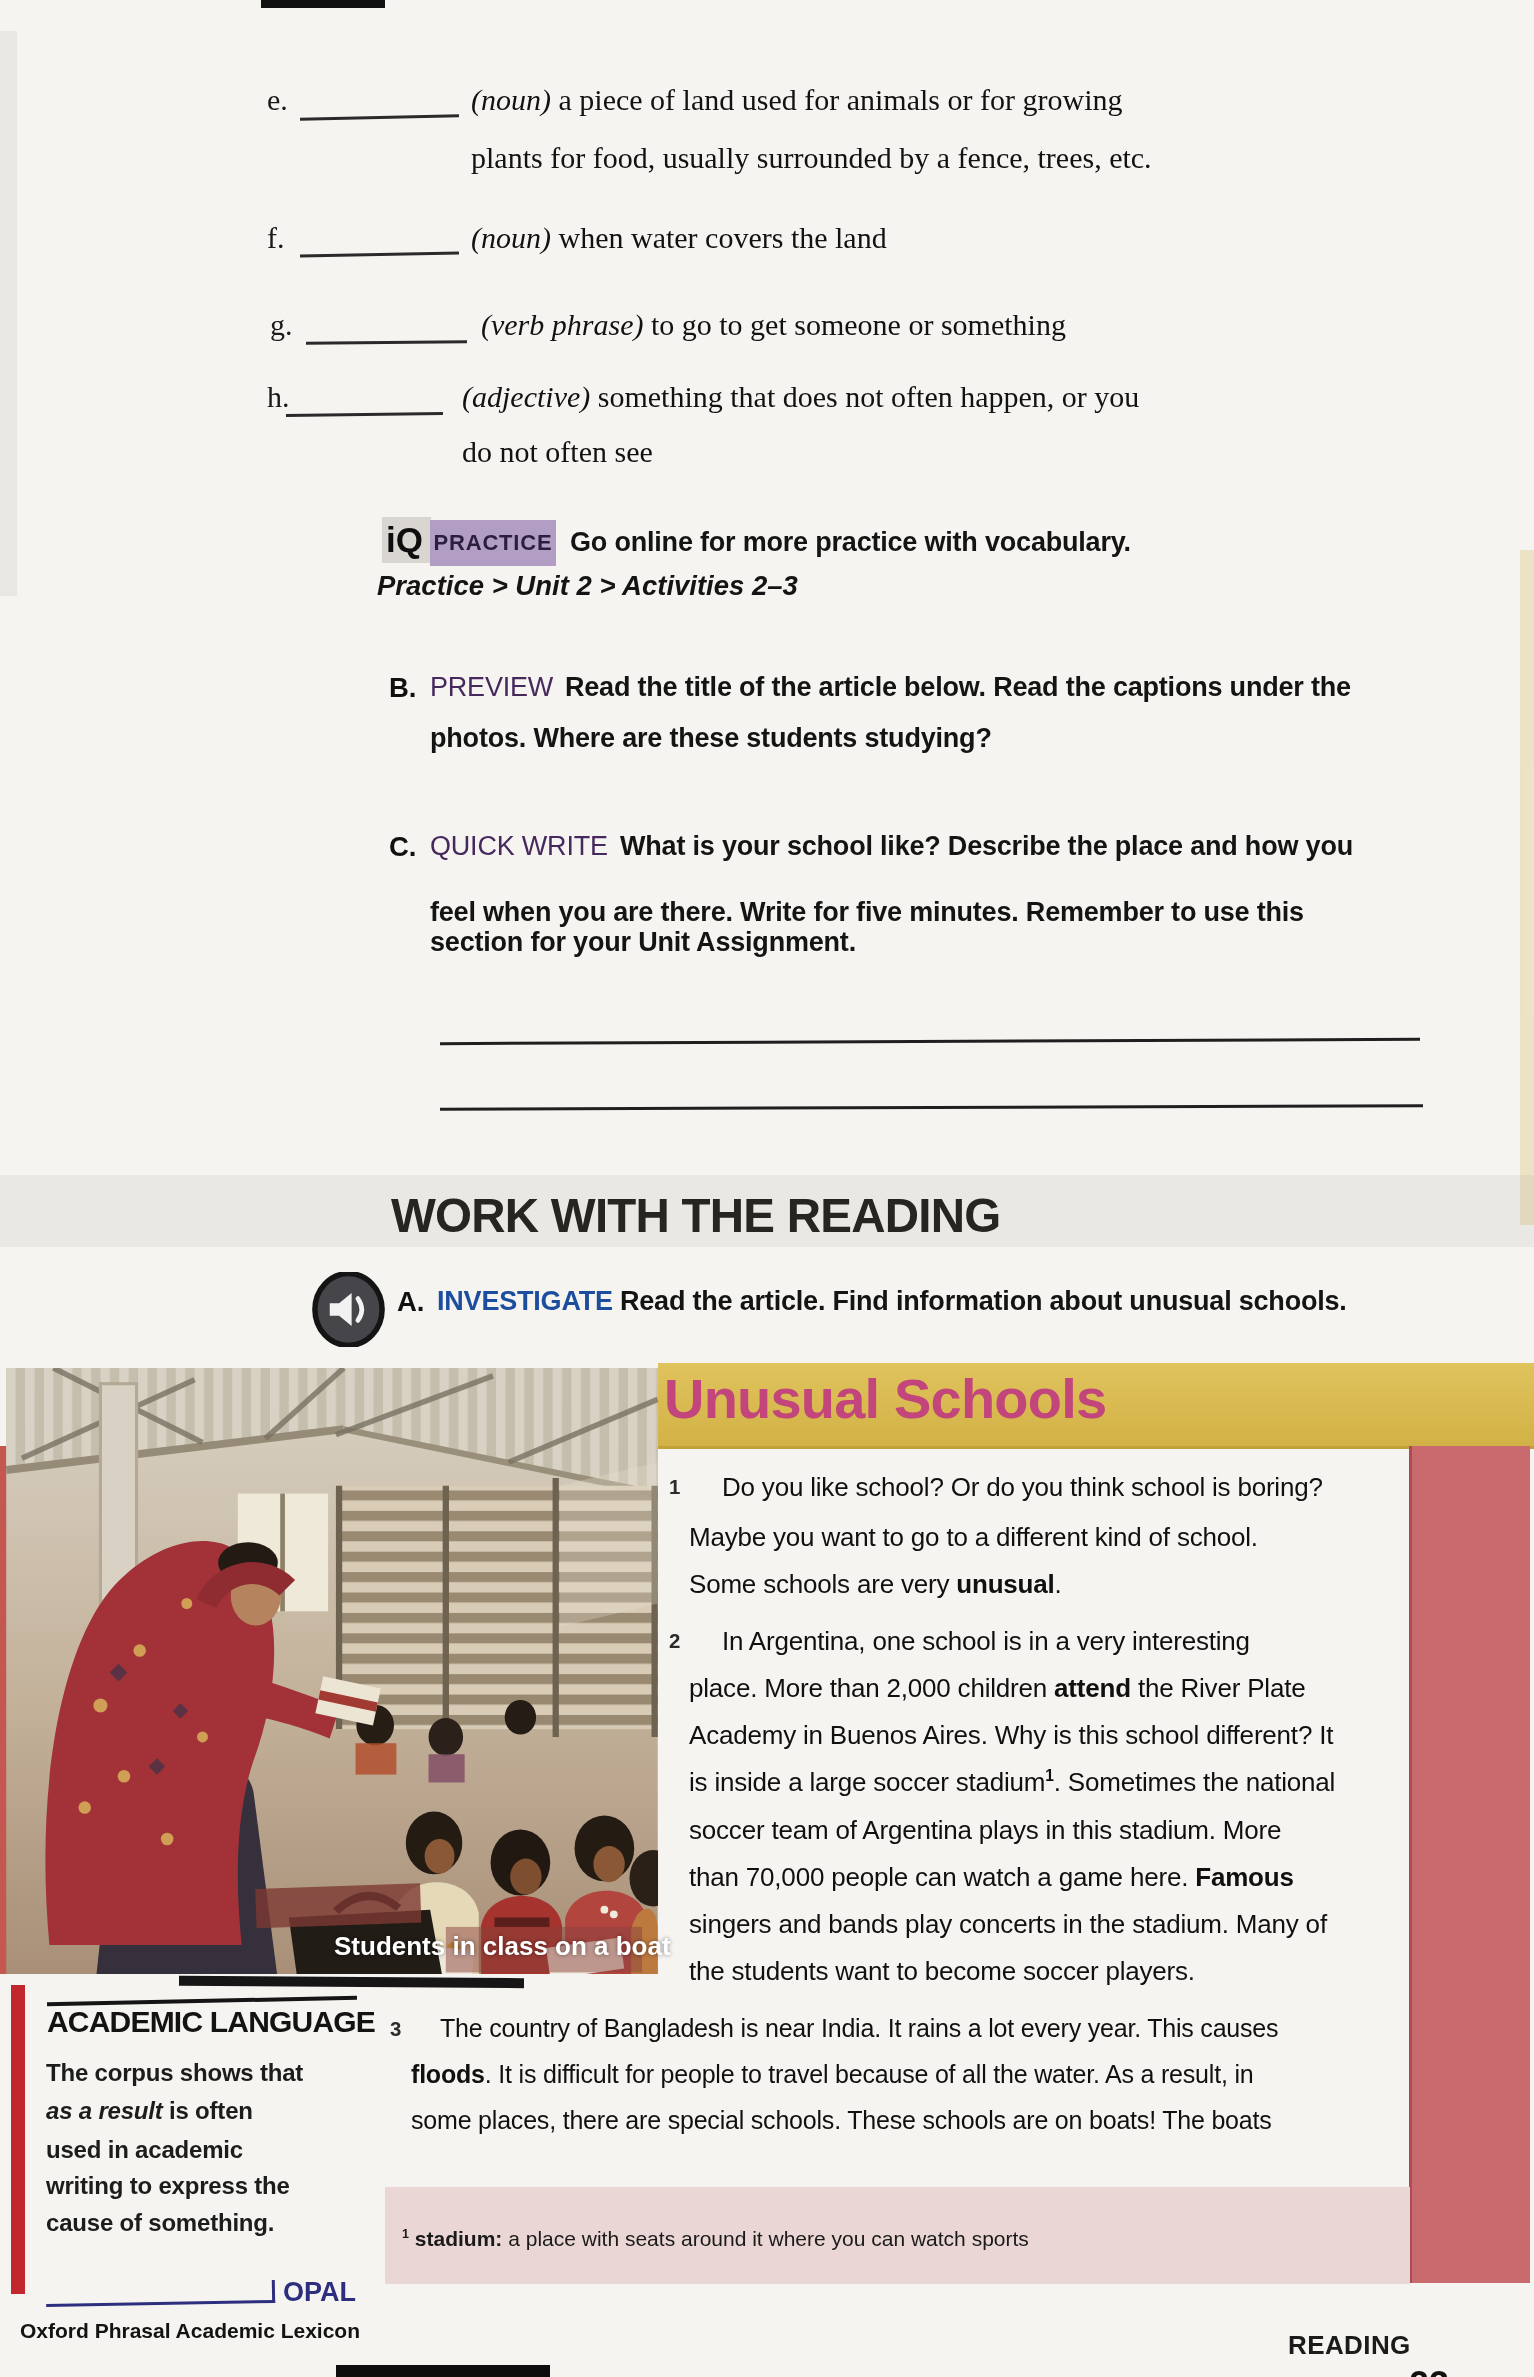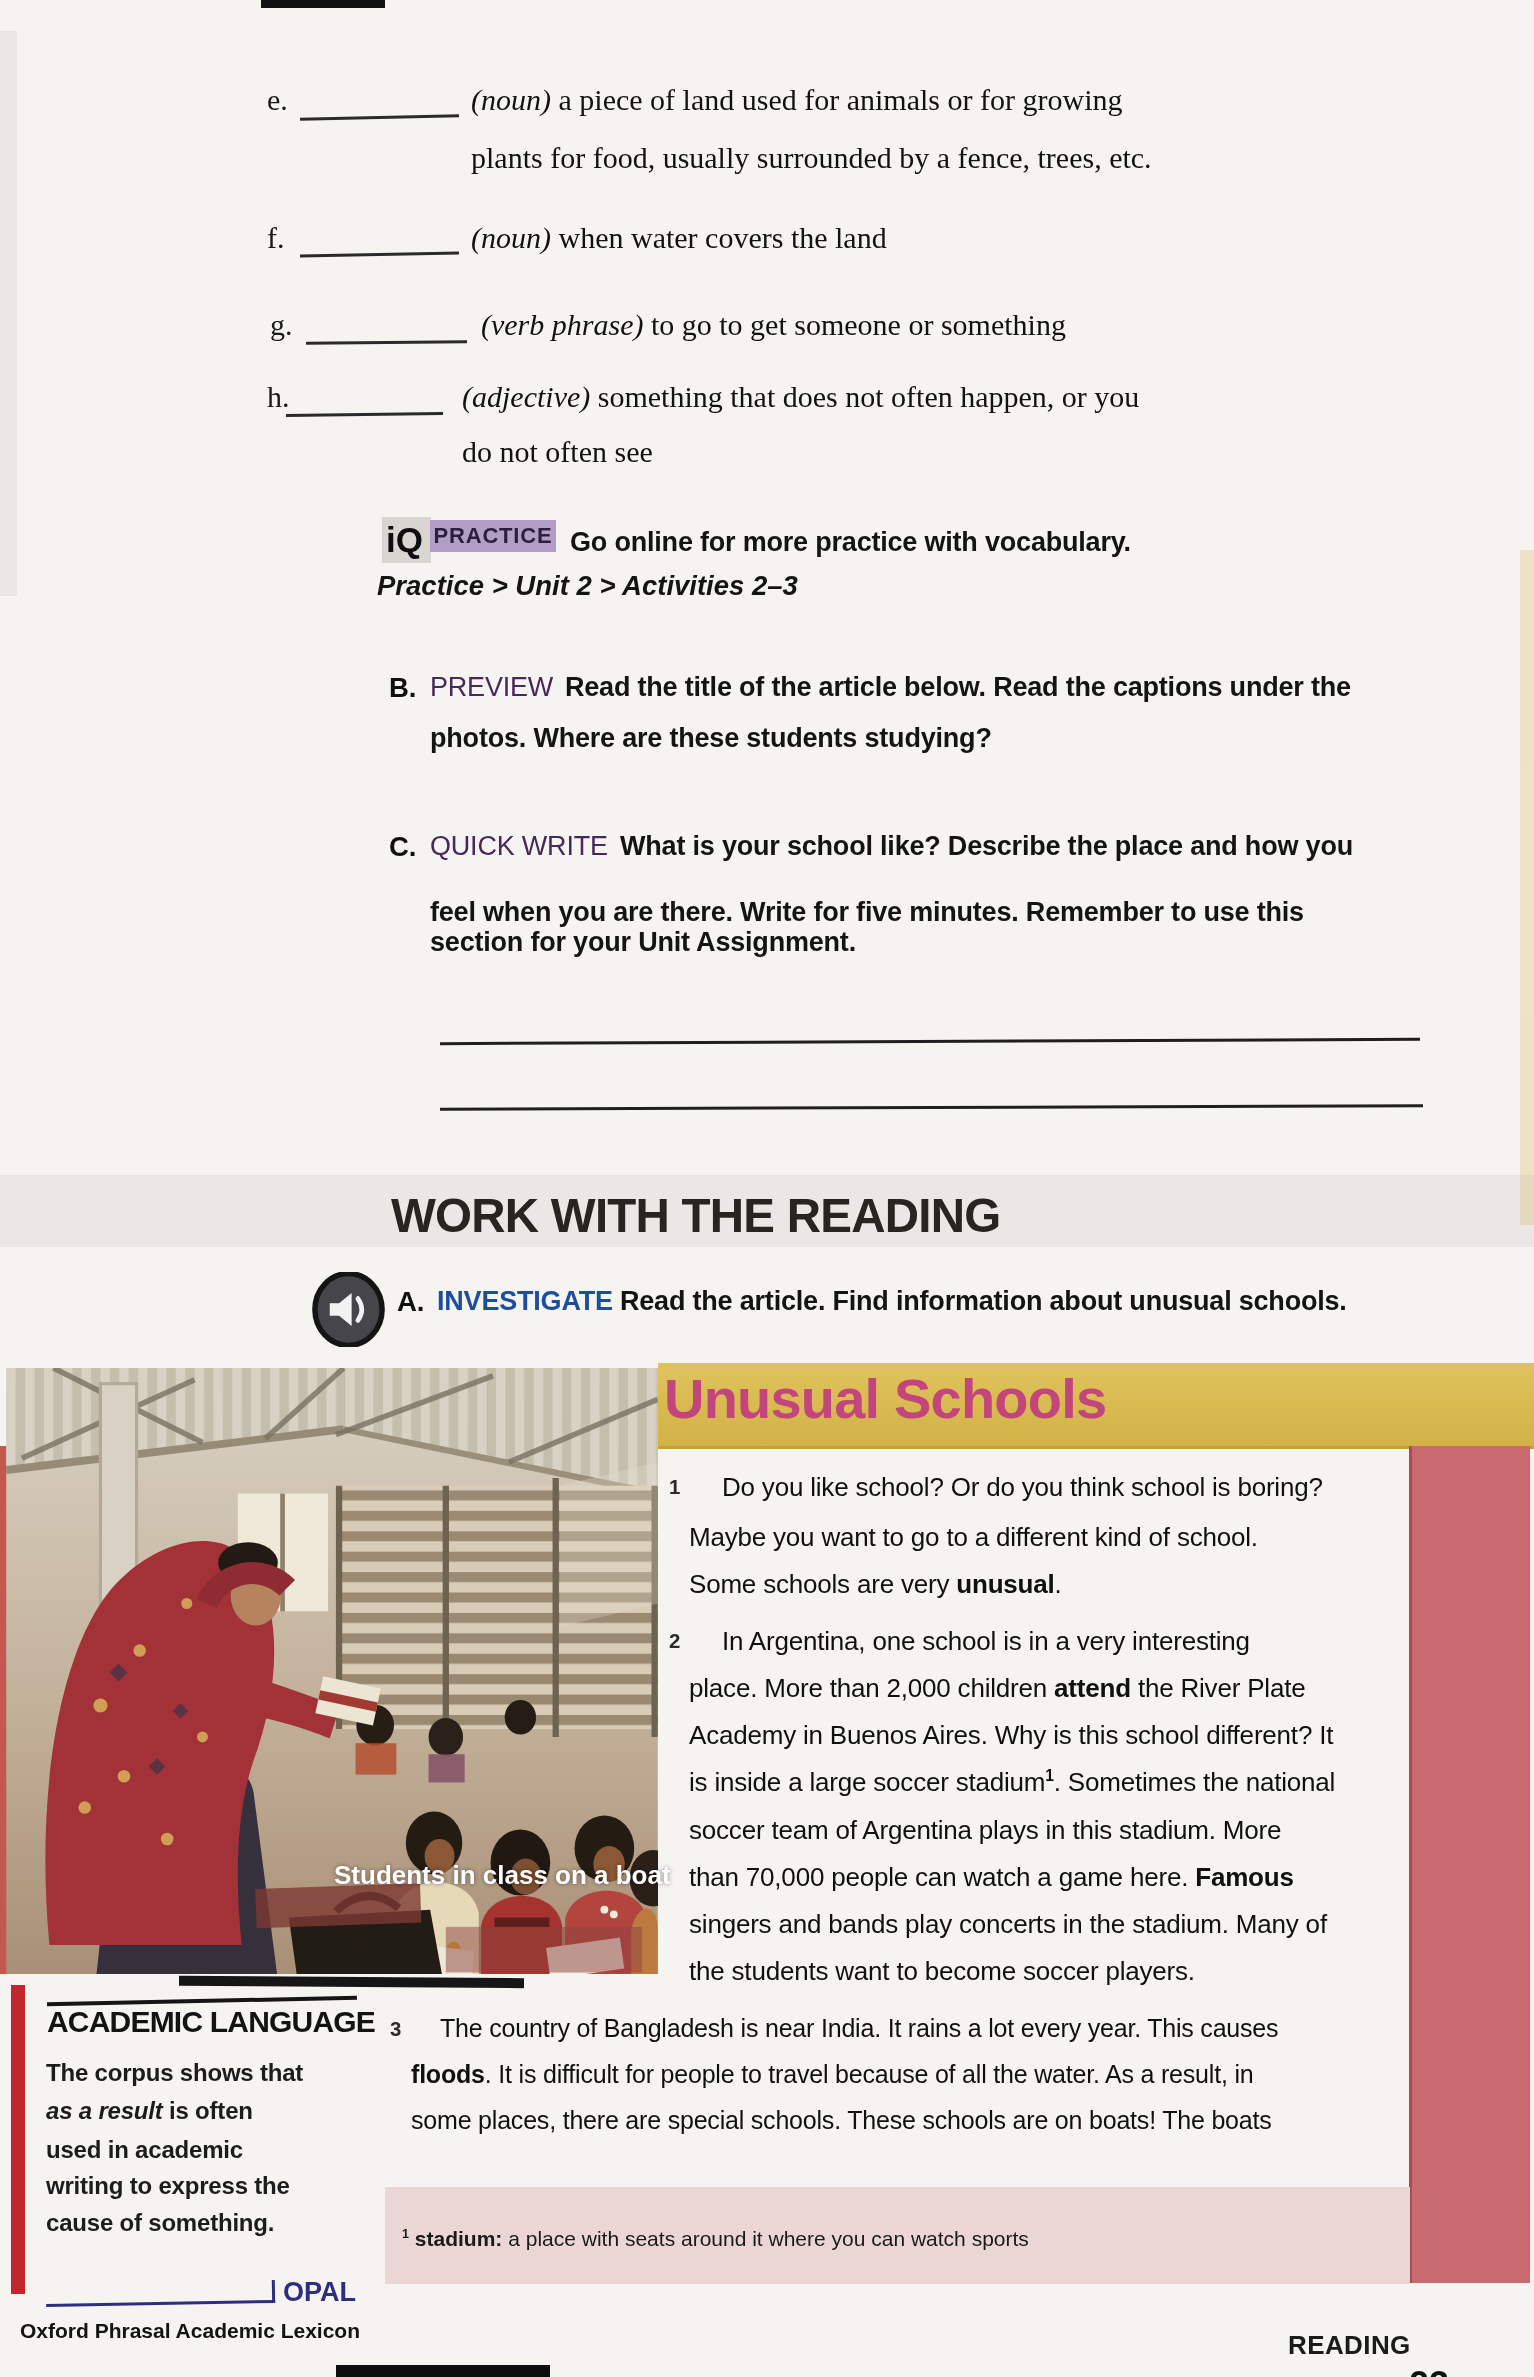--- a/index.html
+++ b/index.html
@@ -50,21 +50,21 @@
   <div class="abs blank" style="left:306px;top:341px;width:161px;transform:rotate(-0.6deg);"></div>
   <div class="abs serif vocab-def" style="left:481px;top:308px;"><span class="pos">(verb phrase)</span> <span>to go to get someone or something</span></div>
 
   <div class="abs serif vocab-letter" style="left:267px;top:380px;">h.</div>
   <div class="abs blank" style="left:286px;top:413px;width:157px;transform:rotate(-0.8deg);"></div>
   <div class="abs serif vocab-def" style="left:462px;top:380px;"><span class="pos">(adjective)</span> <span>something that does not often happen, or you</span></div>
   <div class="abs serif vocab-def" style="left:462px;top:435px;">do not often see</div>
 
   <div class="abs" style="left:382px;top:517px;width:49px;height:46px;background:#d9d5d0;"></div>
   <div class="abs" style="left:386px;top:520px;font-weight:bold;font-size:35px;color:#0e0e0e;">iQ</div>
-  <div class="abs chip-text" style="left:430px;top:520px;width:126px;height:32px;background:#b29dc4;font-size:22px;color:#2b1f3e;letter-spacing:0.8px;">PRACTICE</div>
+  <div class="abs chip-text" style="left:430px;top:520px;width:126px;height:46px;background:#b29dc4;font-size:22px;color:#2b1f3e;letter-spacing:0.8px;">PRACTICE</div>
   <div class="abs instr" style="left:570px;top:527px;">Go online for more practice with vocabulary.</div>
   <div class="abs" style="left:377px;top:570px;font-weight:bold;font-style:italic;font-size:27.5px;color:#141414;">Practice &gt; Unit 2 &gt; Activities 2–3</div>
 
   <div class="abs sec-letter" style="left:389px;top:672px;">B.</div>
   <div class="abs kw" style="left:430px;top:672px;">PREVIEW</div>
   <div class="abs instr" style="left:565px;top:672px;">Read the title of the article below. Read the captions under the</div>
   <div class="abs instr" style="left:430px;top:723px;">photos. Where are these students studying?</div>
 
   <div class="abs sec-letter" style="left:389px;top:831px;">C.</div>
   <div class="abs kw" style="left:430px;top:831px;">QUICK WRITE</div>
@@ -185,21 +185,21 @@
       <rect x="690" y="732" width="95" height="40" fill="#f1ece0" transform="rotate(-8 737 752)"></rect>
       <rect x="515" y="738" width="80" height="34" fill="#eee8da" transform="rotate(6 555 755)"></rect>
     </g>
     <g>
       <path d="M360,700 L540,690 L555,772 L370,772 Z" fill="#221c16"></path>
       <path d="M420,692 Q460,655 500,688" stroke="#15110d" stroke-width="10" fill="none"></path>
       <rect x="318" y="660" width="210" height="50" fill="#7d3a33" opacity="0.8" transform="rotate(-2 423 685)"></rect>
       <rect x="560" y="712" width="250" height="58" fill="#8a423b" opacity="0.5"></rect>
     </g>
   </svg>
-  <div class="abs caption" style="left:334px;top:1860px;width:314px;text-align:right;">Students in class on a boat</div>
+  <div class="abs caption" style="left:334px;top:1931px;width:314px;text-align:right;">Students in class on a boat</div>
 
   <div class="abs pnum" style="left:669px;top:1476px;">1</div>
   <div class="abs art" style="left:722px;top:1472px;">Do you like school? Or do you think school is boring?</div>
   <div class="abs art" style="left:689px;top:1522px;">Maybe you want to go to a different kind of school.</div>
   <div class="abs art" style="left:689px;top:1569px;"><span>Some schools are very </span><b>unusual</b><span>.</span></div>
 
   <div class="abs pnum" style="left:669px;top:1630px;">2</div>
   <div class="abs art" style="left:722px;top:1626px;">In Argentina, one school is in a very interesting</div>
   <div class="abs art" style="left:689px;top:1673px;"><span>place. More than 2,000 children </span><b>attend</b><span> the River Plate</span></div>
   <div class="abs art" style="left:689px;top:1720px;">Academy in Buenos Aires. Why is this school different? It</div>

